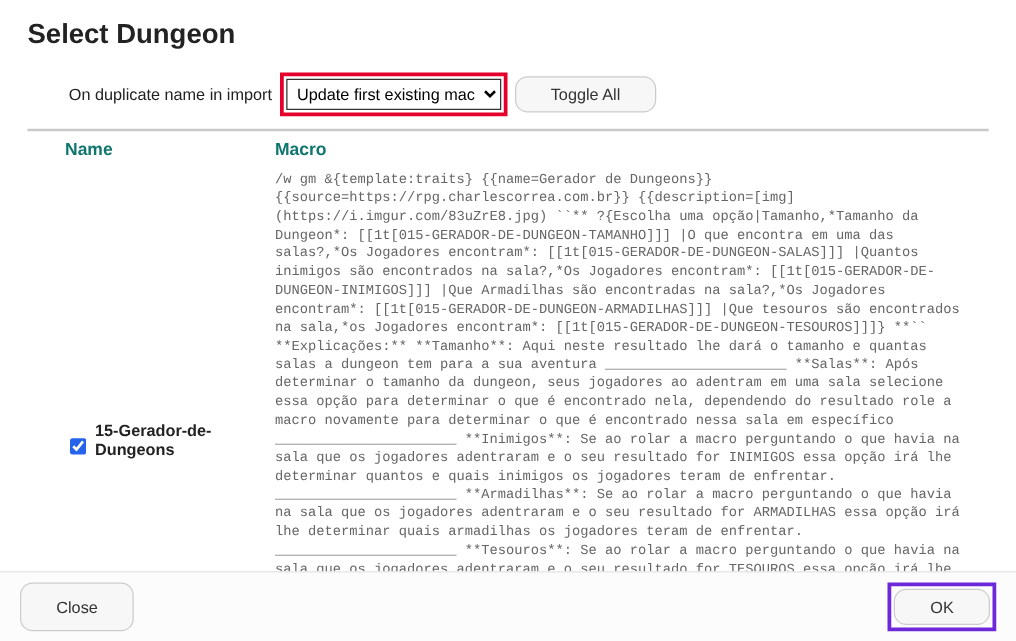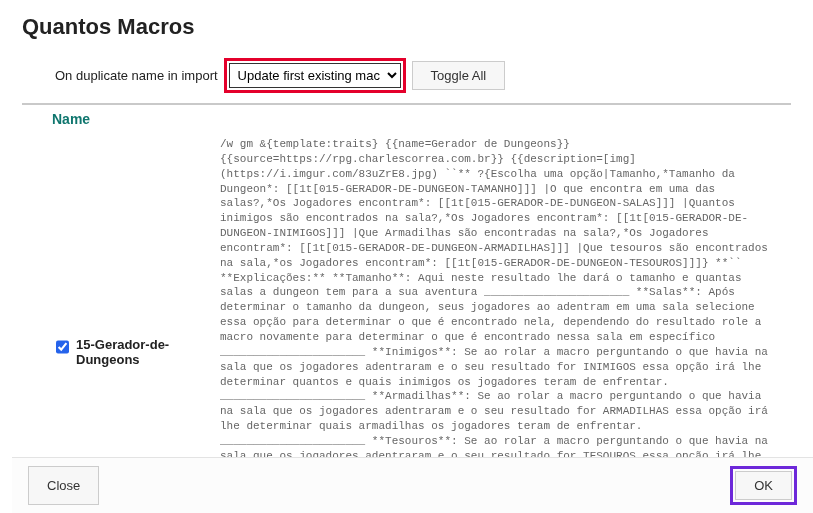--- a/index.html
+++ b/index.html
@@ -37,22 +37,22 @@
     border: 1px solid #333;
     font-size: 13px;
     padding: 3px 4px;
     width: 172px;
     background: #fff;
   }
   button.btn {
     border: 1px solid #ccc;
     background: #f7f7f7;
     font-size: 13px;
-    padding: 6px 18px;
-    border-radius: 0;
+    padding: 6px 28px;
+    border-radius: 10px;
     cursor: pointer;
     color: #333;
   }
   .table {
     width: 100%;
     border-top: 2px solid #c9c9c9;
   }
   .thead-row {
     display: flex;
     padding: 6px 0 6px 30px;
@@ -64,21 +64,21 @@
   .col-macro { flex: 1; }
   .tbody-row {
     display: flex;
     padding: 4px 0 10px 30px;
     align-items: center;
   }
   .name-cell {
     width: 168px;
     flex: 0 0 168px;
     display: flex;
-    align-items: flex-start;
+    align-items: flex-end;
     gap: 4px;
   }
   .name-cell label {
     font-weight: 700;
     font-size: 13px;
     color: #222;
   }
   .name-cell input[type="checkbox"] {
     accent-color: #2563eb;
     width: 14px;
@@ -88,51 +88,52 @@
     flex: 1;
     font-family: "Courier New", monospace;
     font-size: 11px;
     color: #666;
     line-height: 1.35;
     word-break: break-word;
     padding-right: 10px;
   }
   .footer {
     position: absolute;
-    left: 12px; right: 0; bottom: 0;
+    left: 0; right: 0; bottom: 0;
     border-top: 1px solid #e3e3e3;
     background: #fcfcfc;
     display: flex;
     justify-content: space-between;
     padding: 8px 16px;
   }
   .ok-wrap {
     border: 3px solid #6d28d9;
     padding: 2px;
   }
 </style>
 </head>
 <body>
 
 <div class="dialog">
-  <h2 class="title">Quantos Macros</h2>
+  <h2 class="title">Select Dungeon</h2>
 
   <div class="controls-row">
     <span class="dup-label">On duplicate name in import</span>
     <span class="select-wrap">
       <select class="dup-select">
         <option selected="">Update first existing macro with n</option>
       </select>
     </span>
     <button class="btn">Toggle All</button>
   </div>
 
   <div class="table">
     <div class="thead-row">
       <div class="col-name">Name</div>
+      <div class="col-macro">Macro</div>
     </div>
     <div class="tbody-row">
       <div class="name-cell">
         <input type="checkbox" checked="" style="">
         <label>15-Gerador-de-Dungeons</label>
       </div>
       <div class="macro-cell">/w gm &amp;{template:traits} {{name=Gerador de Dungeons}} {{source=https://rpg.charlescorrea.com.br}} {{description=[img](https://i.imgur.com/83uZrE8.jpg) ``** ?{Escolha uma opção|Tamanho,*Tamanho da Dungeon*: [[1t[015-GERADOR-DE-DUNGEON-TAMANHO]]] |O que encontra em uma das salas?,*Os Jogadores encontram*: [[1t[015-GERADOR-DE-DUNGEON-SALAS]]] |Quantos inimigos são encontrados na sala?,*Os Jogadores encontram*: [[1t[015-GERADOR-DE-DUNGEON-INIMIGOS]]] |Que Armadilhas são encontradas na sala?,*Os Jogadores encontram*: [[1t[015-GERADOR-DE-DUNGEON-ARMADILHAS]]] |Que tesouros são encontrados na sala,*os Jogadores encontram*: [[1t[015-GERADOR-DE-DUNGEON-TESOUROS]]]} **`` **Explicações:** **Tamanho**: Aqui neste resultado lhe dará o tamanho e quantas salas a dungeon tem para a sua aventura ______________________ **Salas**: Após determinar o tamanho da dungeon, seus jogadores ao adentram em uma sala selecione essa opção para determinar o que é encontrado nela, dependendo do resultado role a macro novamente para determinar o que é encontrado nessa sala em específico ______________________ **Inimigos**: Se ao rolar a macro perguntando o que havia na sala que os jogadores adentraram e o seu resultado for INIMIGOS essa opção irá lhe determinar quantos e quais inimigos os jogadores teram de enfrentar. ______________________ **Armadilhas**: Se ao rolar a macro perguntando o que havia na sala que os jogadores adentraram e o seu resultado for ARMADILHAS essa opção irá lhe determinar quais armadilhas os jogadores teram de enfrentar. ______________________ **Tesouros**: Se ao rolar a macro perguntando o que havia na sala que os jogadores adentraram e o seu resultado for TESOUROS essa opção irá lhe determinar quantos e quais tesouros os jogadores encontram. ______________________ **Quantidade**: Se algum resultado gerado pela macro solicitar a rolagem de 1d8 o resultado é [[1d8]], mas fica a critério do GM usar esse valor ou não. ---------- ---------- ---------- ---------- ---------- - [Macro By Charles Corrêa http://rpg.charlescorrea.com.br](https://i.imgur.com/kQM1O9d.gif) ---------- ---------- ---------- ``**[Macro By Charles Corrêa](http://rpg.charlescorrea.com.br)**`` ---------- ---------- ---------- }}</div>
     </div>
   </div>
 </div>

